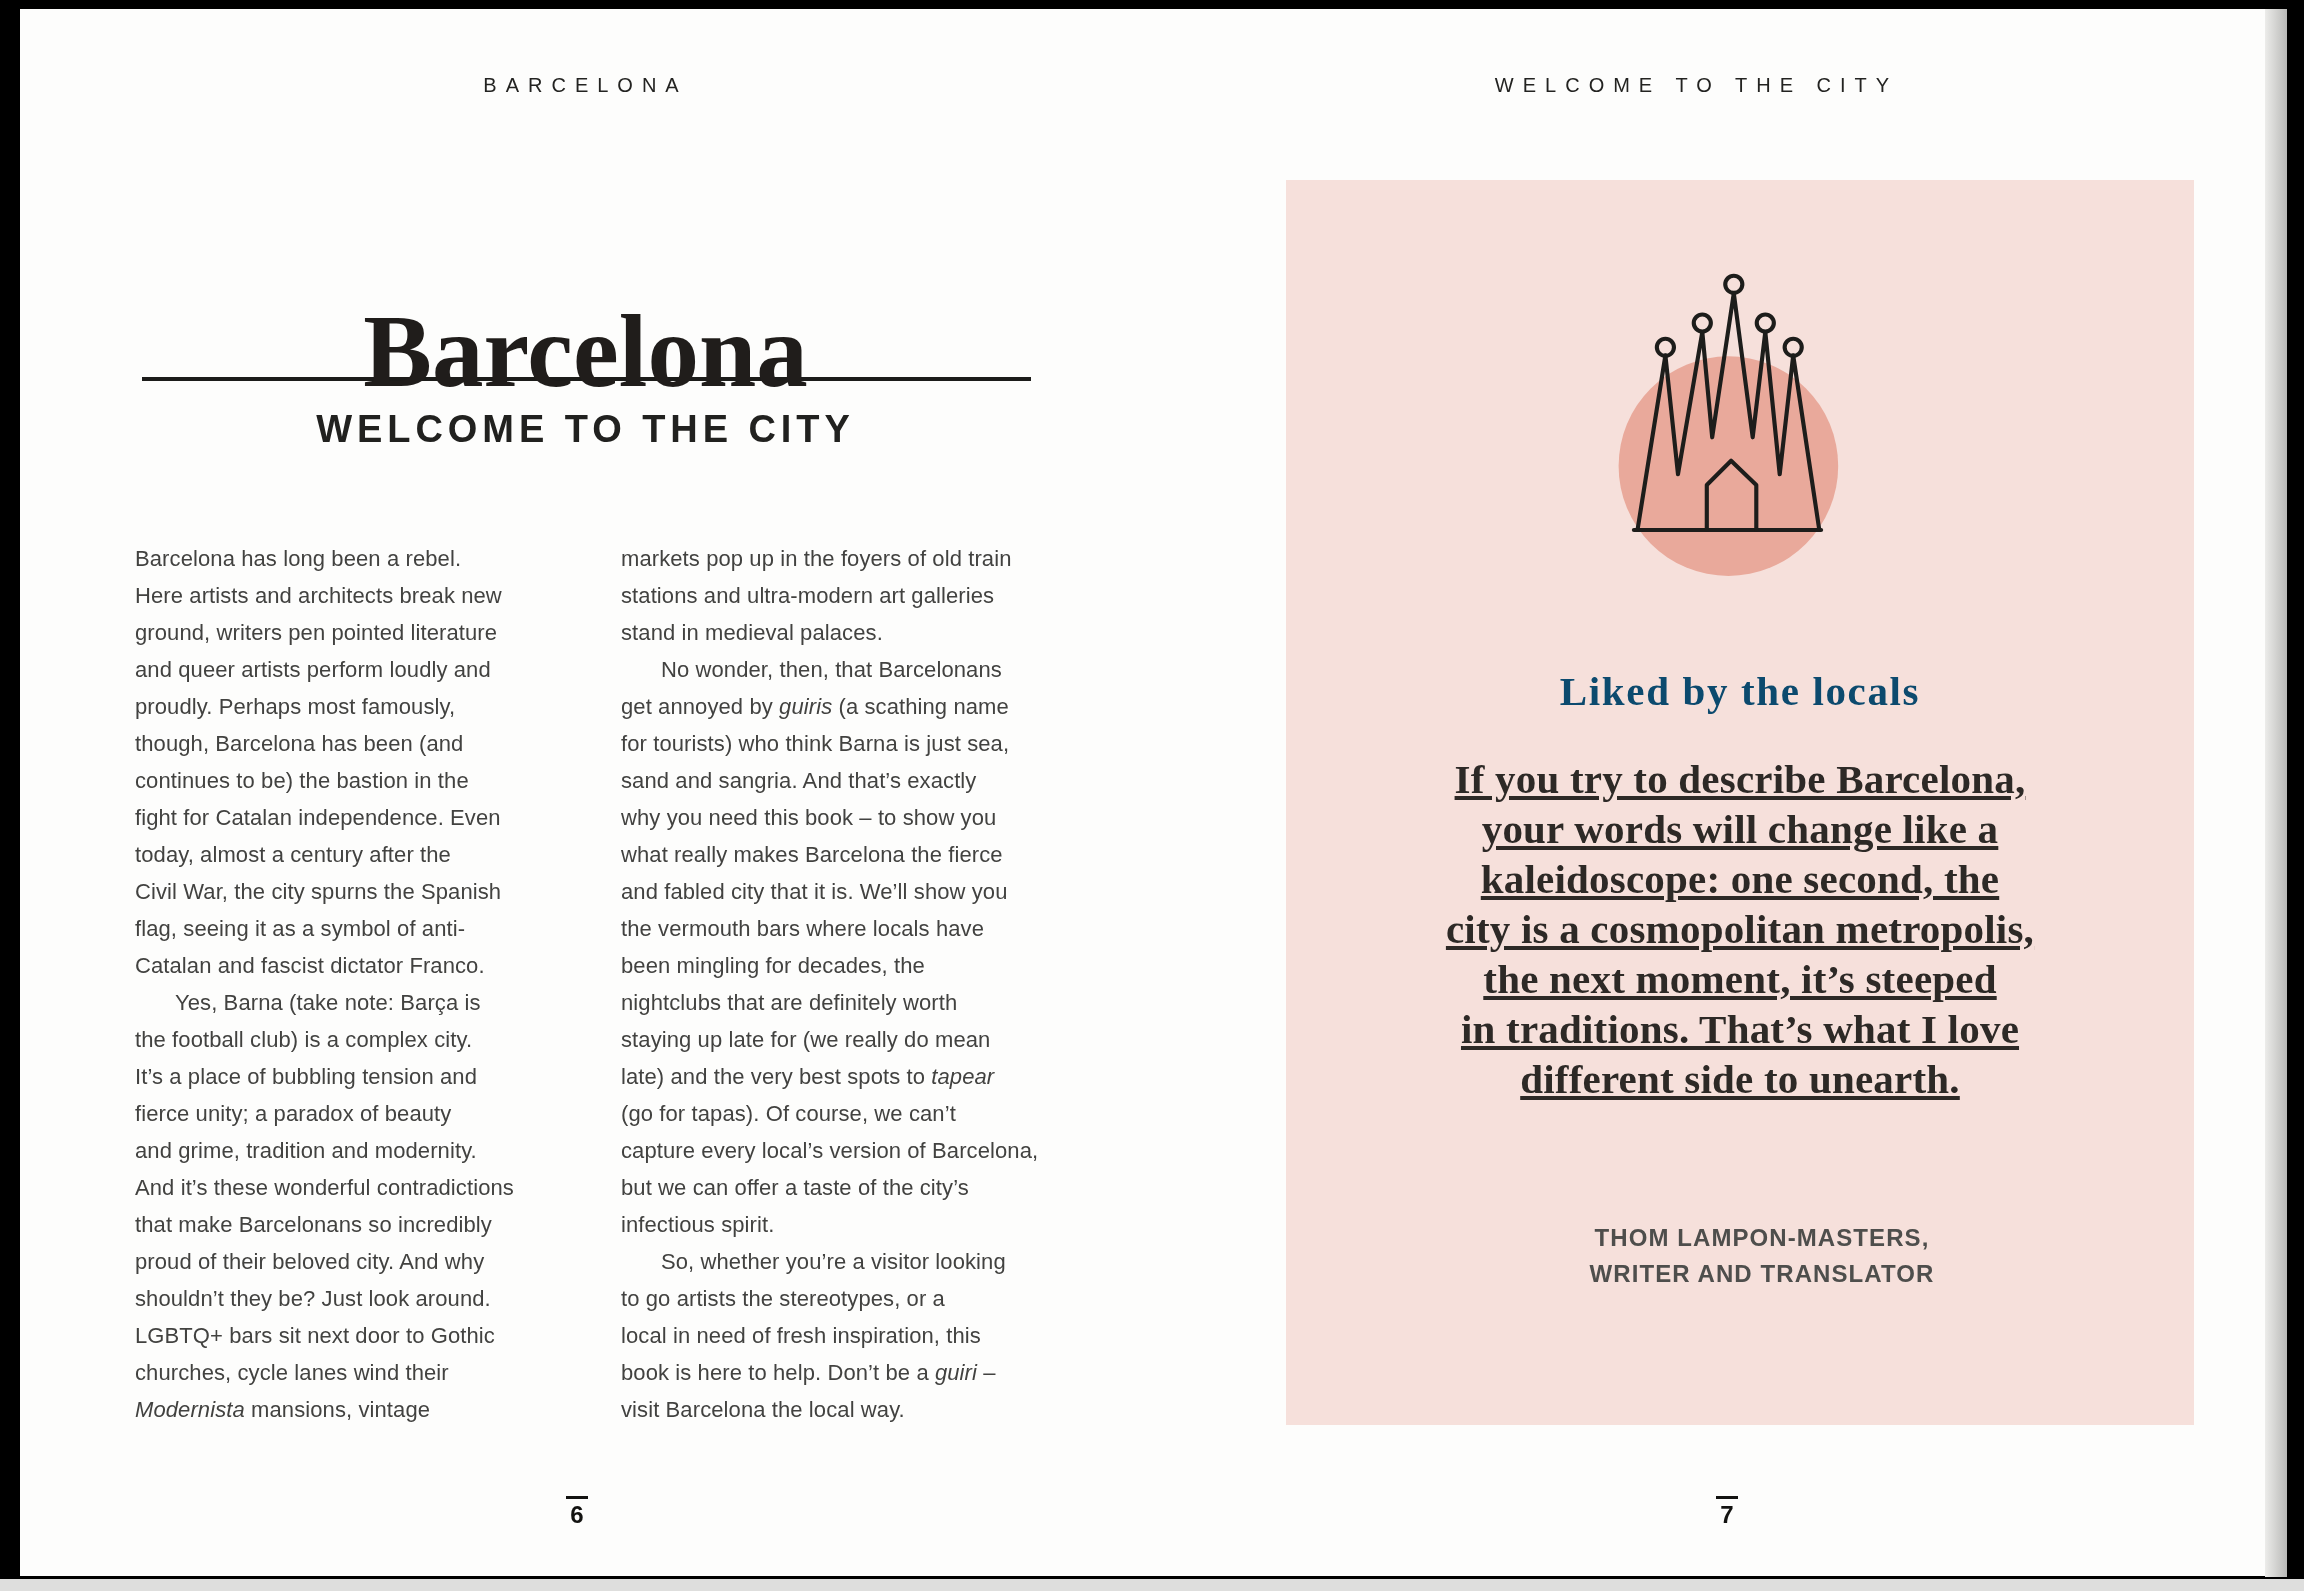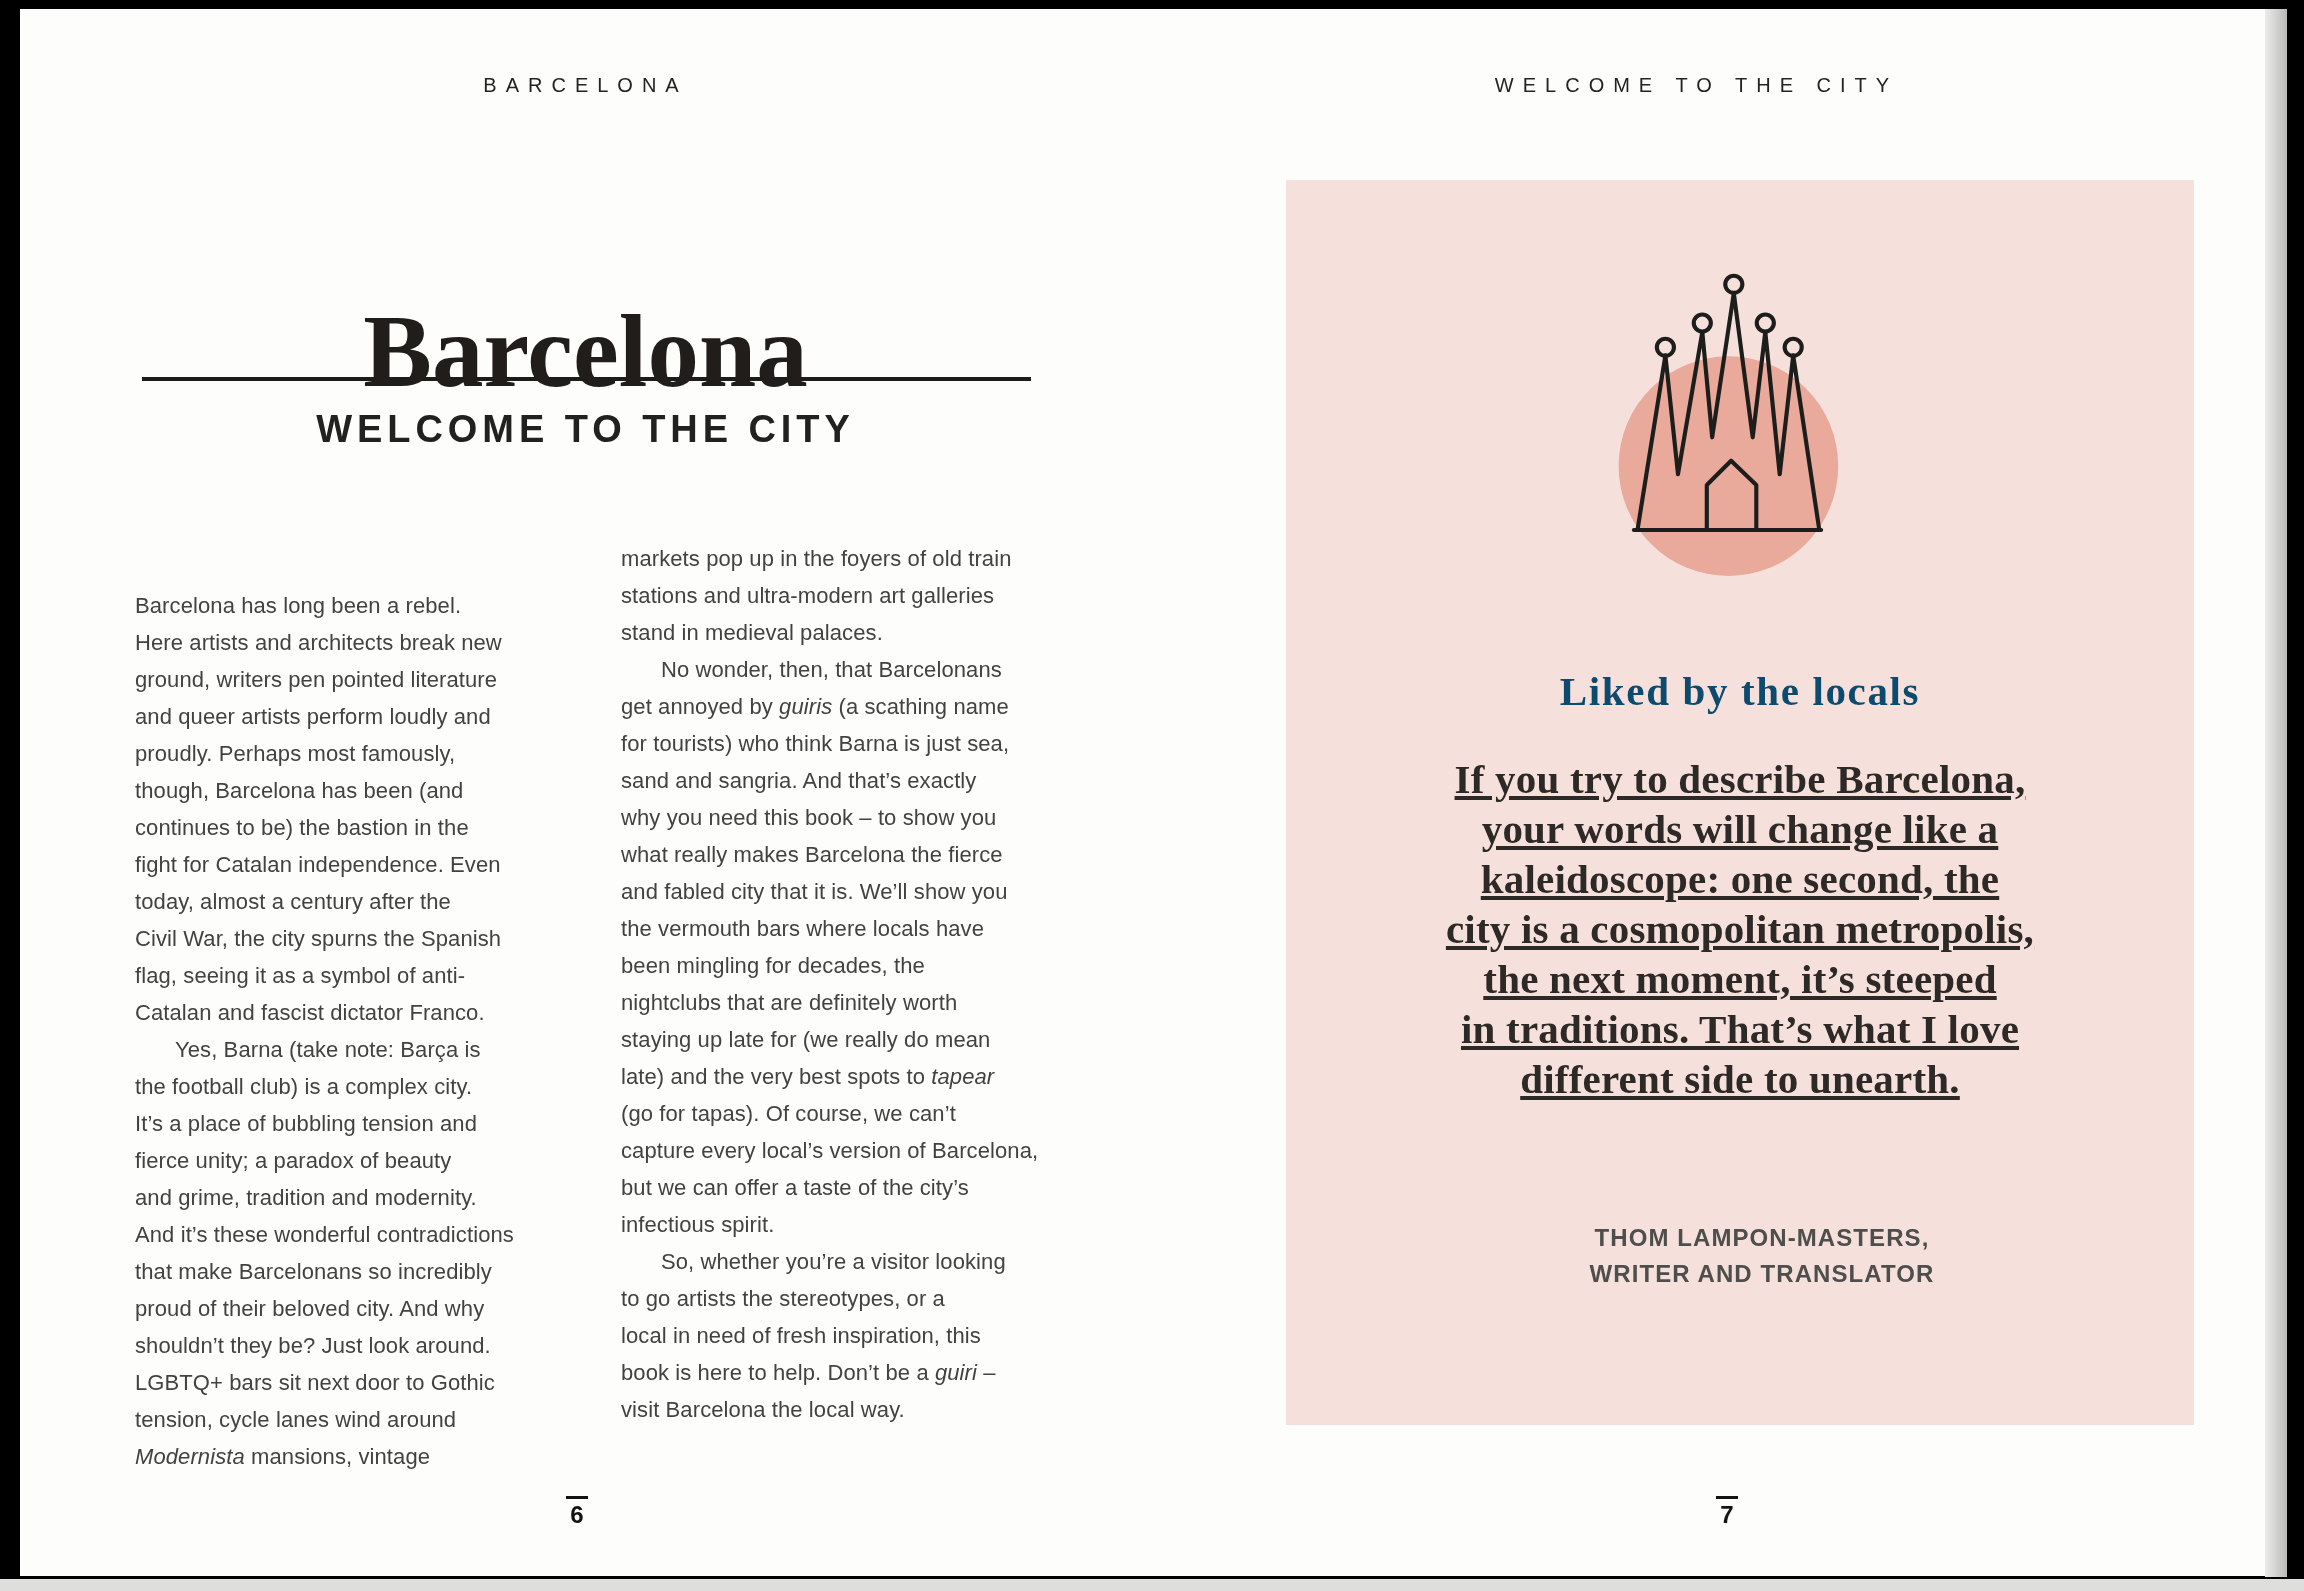--- a/index.html
+++ b/index.html
@@ -27,21 +27,21 @@
   .title-rule{position:absolute;left:122px;top:368px;width:889px;height:3.6px;background:var(--rule);}
   .title{position:absolute;left:0;top:288px;width:1131px;text-align:center;
     font-family:"Liberation Serif",serif;font-weight:700;font-size:103px;line-height:1.06;
     color:#201d1b;letter-spacing:0;}
   .subtitle{position:absolute;left:0;top:401px;width:1131px;text-align:center;
     font-size:38px;font-weight:700;letter-spacing:.13em;color:#21211f;line-height:1;}
 
   
   .col{position:absolute;top:531px;width:461px;font-size:22px;line-height:37px;
     color:var(--body-ink);letter-spacing:0.1px;}
-  .col1{left:115px;margin-top:47px;}
+  .col1{left:115px;}
   .col2{left:577px;margin-left:24px;}
   .ln{white-space:pre;}
   .para.indent .ln:first-child{text-indent:40px;}
   .ln i{font-style:italic;}
 
   
   .pagenum{position:absolute;top:1487px;width:36px;text-align:center;color:#131311;}
   .pn-rule{display:block;width:22.5px;height:2.7px;background:#131311;margin:0 auto 4.5px auto;}
   .pn-digit{font-size:24px;font-weight:700;line-height:1;}
   .pn-left{left:539px;}
@@ -91,21 +91,21 @@
             <div class="ln">Yes, Barna (take note: Barça is</div>
             <div class="ln">the football club) is a complex city.</div>
             <div class="ln">It’s a place of bubbling tension and</div>
             <div class="ln">fierce unity; a paradox of beauty</div>
             <div class="ln">and grime, tradition and modernity.</div>
             <div class="ln">And it’s these wonderful contradictions</div>
             <div class="ln">that make Barcelonans so incredibly</div>
             <div class="ln">proud of their beloved city. And why</div>
             <div class="ln">shouldn’t they be? Just look around.</div>
             <div class="ln">LGBTQ+ bars sit next door to Gothic</div>
-            <div class="ln">tension, cycle lanes wind around</div>
+            <div class="ln">churches, cycle lanes wind their</div>
             <div class="ln"><i>Modernista</i> mansions, vintage</div>
           </div>
         </div>
       <div class="col col2">
           <div class="para">
             <div class="ln">markets pop up in the foyers of old train</div>
             <div class="ln">stations and ultra-modern art galleries</div>
             <div class="ln">stand in medieval palaces.</div>
           </div>
           <div class="para indent">

